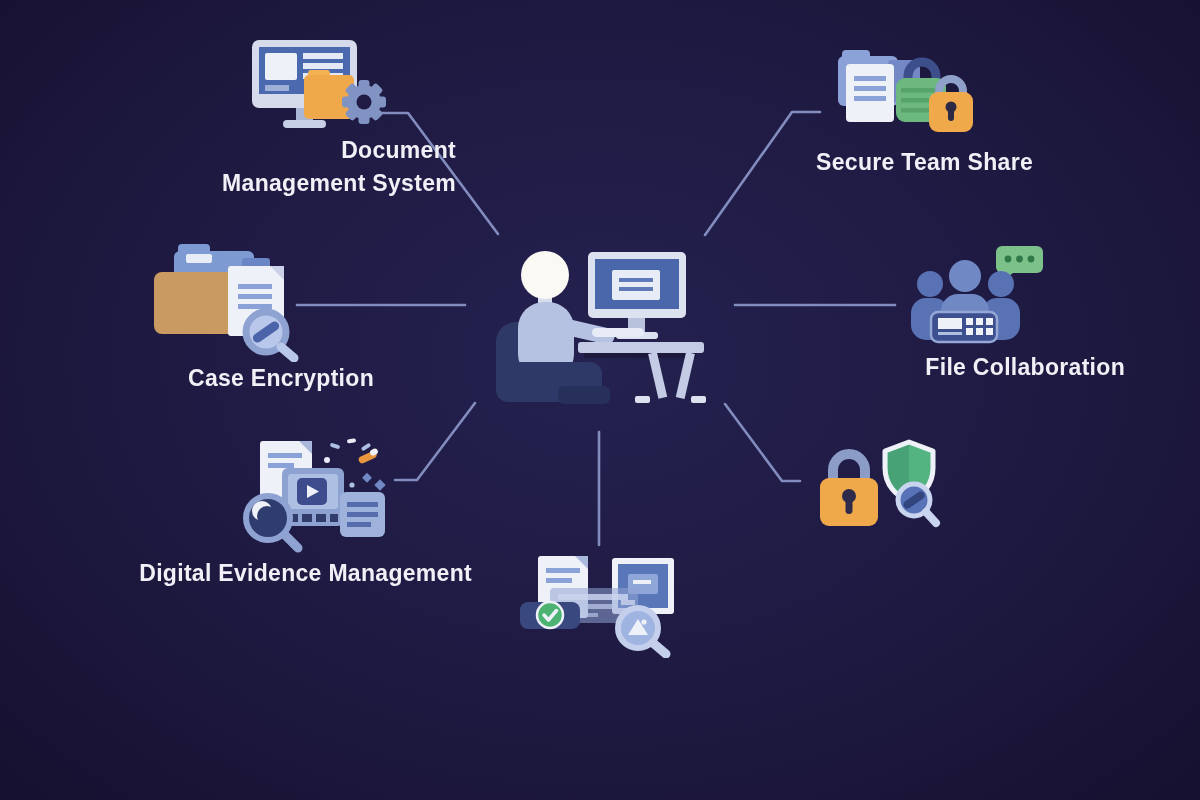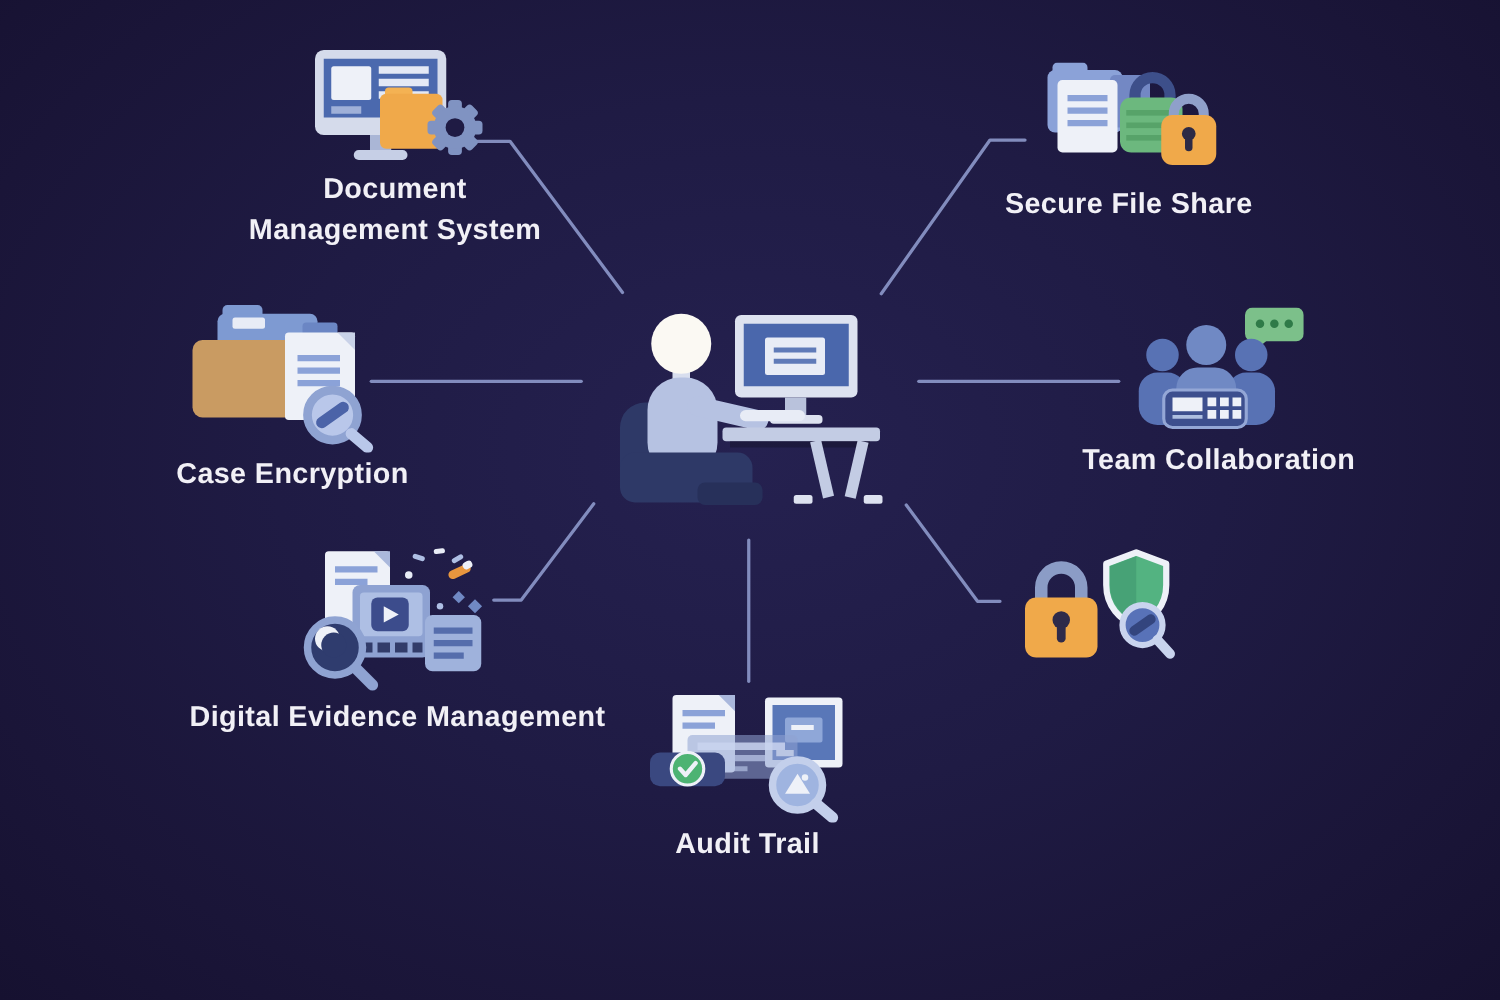--- a/index.html
+++ b/index.html
@@ -9,21 +9,21 @@
     font-family:"Liberation Sans", sans-serif;
   }
   .abs{position:absolute;}
   svg{display:block;}
   .node-label{
     position:absolute;
     color:#f1f0f6;
     font-size:23px;
     font-weight:700;
     letter-spacing:.3px;
-    text-align:center;
+    text-align:right;
     white-space:pre-line;
     line-height:1.42;
   }
 </style>
 </head>
 <body>
 
 <div id="canvas">
 
   <svg class="abs" style="left:0;top:0" width="1200" height="800" viewBox="0 0 1200 800">
@@ -118,21 +118,21 @@
       </g>
 
       <g>
         <path d="M103 44 v-3 a12 12 0 0 1 24 0 v3" fill="none" stroke="#8fa0ca" stroke-width="8" stroke-linecap="round"></path>
         <rect x="93" y="42" width="44" height="40" rx="9" fill="#f0a94a"></rect>
         <circle cx="115" cy="57" r="5.5" fill="#2d2a45"></circle>
         <rect x="112" y="59" width="6" height="12" rx="3" fill="#2d2a45"></rect>
       </g>
     </svg>
   </div>
-  <div class="node-label" style="left:773px;top:146px;width:260px">Secure File Share</div>
+  <div class="node-label" style="left:773px;top:146px;width:260px">Secure Team Share</div>
 
   <div class="abs" style="left:150px;top:244px">
     <svg width="150" height="118" viewBox="0 0 150 118">
       <rect x="28" y="0" width="32" height="16" rx="4" fill="#7e9ad2"></rect>
       <rect x="24" y="7" width="80" height="52" rx="6" fill="#7e9ad2"></rect>
       <rect x="36" y="10" width="26" height="9" rx="2" fill="#e8ecf6"></rect>
       <rect x="92" y="14" width="28" height="32" rx="3" fill="#6b86c4"></rect>
 
       <rect x="4" y="28" width="94" height="62" rx="8" fill="#c99b62"></rect>
 
@@ -177,21 +177,21 @@
         <rect x="30" y="86" width="24" height="3" fill="#aebfe0"></rect>
         <rect x="58" y="72" width="7" height="7" fill="#eef1f8"></rect>
         <rect x="68" y="72" width="7" height="7" fill="#eef1f8"></rect>
         <rect x="78" y="72" width="7" height="7" fill="#eef1f8"></rect>
         <rect x="58" y="82" width="7" height="7" fill="#eef1f8"></rect>
         <rect x="68" y="82" width="7" height="7" fill="#eef1f8"></rect>
         <rect x="78" y="82" width="7" height="7" fill="#eef1f8"></rect>
       </g>
     </svg>
   </div>
-  <div class="node-label" style="left:825px;top:351px;width:300px">Team Collaboration</div>
+  <div class="node-label" style="left:825px;top:351px;width:300px">File Collaboration</div>
 
   <div class="abs" style="left:240px;top:436px">
     <svg width="155" height="118" viewBox="0 0 155 118">
 
       <rect x="20" y="5" width="52" height="62" rx="3" fill="#eef1f8"></rect>
       <polygon points="72,5 72,18 59,5" fill="#aab8dc"></polygon>
       <rect x="28" y="17" width="34" height="5" fill="#8ba2d8"></rect>
       <rect x="28" y="27" width="26" height="5" fill="#8ba2d8"></rect>
 
       <g>
@@ -224,21 +224,21 @@
       <rect x="107" y="86" width="24" height="5" fill="#556dac"></rect>
 
       <g>
         <circle cx="28" cy="82" r="22" fill="#2f3c6e" stroke="#8fa3d2" stroke-width="6"></circle>
         <circle cx="22" cy="75" r="10" fill="#eef1f8"></circle>
         <circle cx="27" cy="80" r="10" fill="#2f3c6e"></circle>
         <line x1="45" y1="99" x2="58" y2="112" stroke="#8fa3d2" stroke-width="9" stroke-linecap="round"></line>
       </g>
     </svg>
   </div>
-  <div class="node-label" style="left:148px;top:557px;width:340px">Digital Evidence Management</div>
+  <div class="node-label" style="left:132px;top:557px;width:340px">Digital Evidence Management</div>
 
   <div class="abs" style="left:812px;top:438px">
     <svg width="130" height="95" viewBox="0 0 130 95">
 
       <g>
         <path d="M21 42 v-10 a16 16 0 0 1 32 0 v10" fill="none" stroke="#8b9cc6" stroke-width="10" stroke-linecap="round"></path>
         <rect x="8" y="40" width="58" height="48" rx="9" fill="#f0a94a"></rect>
         <circle cx="37" cy="58" r="7" fill="#2f2b4a"></circle>
         <rect x="33.5" y="61" width="7" height="15" rx="3.5" fill="#2f2b4a"></rect>
       </g>
@@ -284,15 +284,14 @@
       </g>
 
       <g>
         <circle cx="118" cy="72" r="20" fill="#9fb4e0" stroke="#c3cfeb" stroke-width="6"></circle>
         <polygon points="108,79 118,63 128,79" fill="#eef1f8"></polygon>
         <circle cx="124" cy="66" r="2.6" fill="#eef1f8"></circle>
         <line x1="133" y1="87" x2="146" y2="98" stroke="#c3cfeb" stroke-width="9" stroke-linecap="round"></line>
       </g>
     </svg>
   </div>
-  <div class="node-label" style="left:488px;top:658px;width:220px">Audit Trail</div>
 
 </div>
 
 </body></html>

